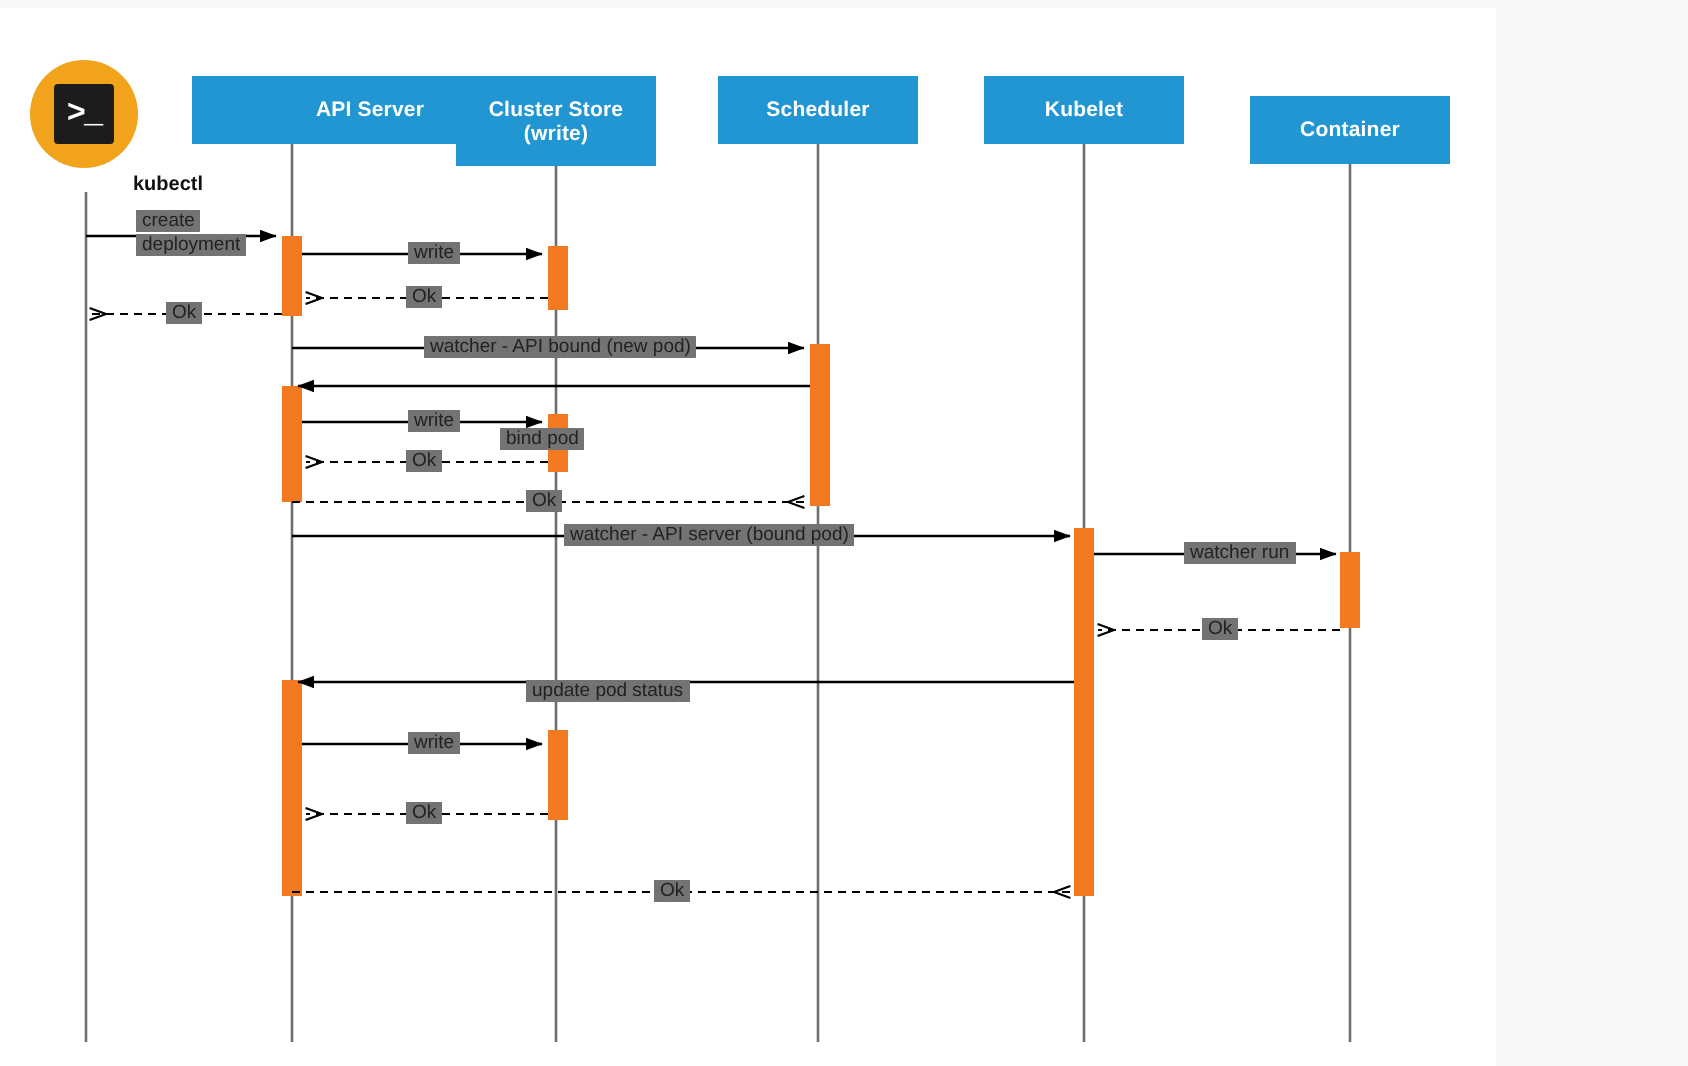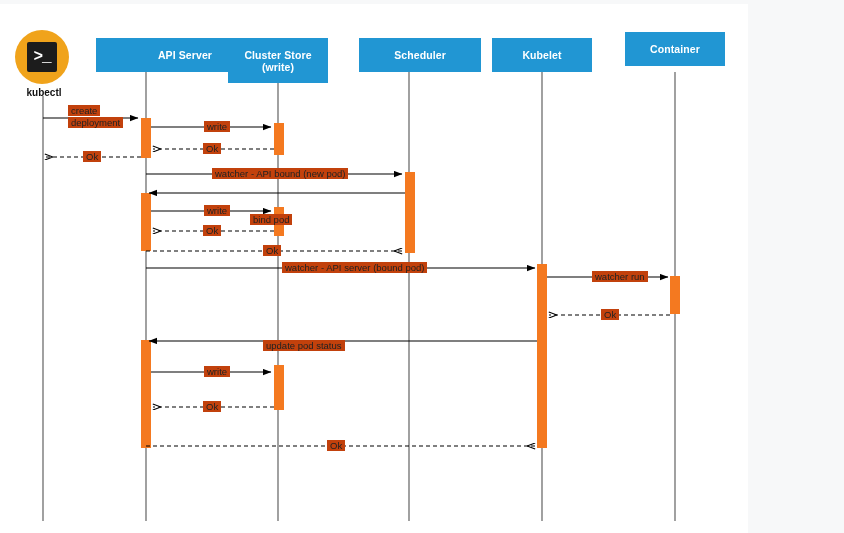--- a/index.html
+++ b/index.html
@@ -38,26 +38,26 @@
   .actor-icon .term{
     width:30px;height:30px;background:#1c1c1c;border-radius:2px;
     display:flex;align-items:center;justify-content:center;
     color:#ffffff;font-family:"Liberation Mono", monospace;
     font-size:16px;font-weight:bold;line-height:16px;
     letter-spacing:-1px;
   }
   .actor-label{
     position:absolute;
     font-size:10px;font-weight:bold;color:#111111;
-    text-align:center;width:90px;
+    text-align:center;width:90px;padding-left:40px;
   }
   .msg-label{
     position:absolute;
     font-size:9.5px;color:#222222;
-    background:#c2410c;
+    background:#737373;
     padding:0 3px;
     white-space:nowrap;
     line-height:11px;
   }
 </style>
 </head>
 <body>
 
 <div id="canvas">
 
@@ -166,29 +166,29 @@
 
   <div class="hdr-box" style="left:96px;top:38px;width:100px;height:34px;padding-left:39px;">
     <span>API Server</span>
   </div>
 
   <div class="hdr-box" style="left:228px;top:38px;width:100px;height:45px;flex-direction:column;">
     <span>Cluster Store</span>
     <span>(write)</span>
   </div>
 
-  <div class="hdr-box" style="left:359px;top:38px;width:122px;height:34px;">
+  <div class="hdr-box" style="left:359px;top:38px;width:100px;height:34px;">
     <span>Scheduler</span>
   </div>
 
   <div class="hdr-box" style="left:492px;top:38px;width:100px;height:34px;align-items:center;">
     <span>Kubelet</span>
   </div>
 
-  <div class="hdr-box" style="left:625px;top:32px;width:100px;height:34px;">
+  <div class="hdr-box" style="left:625px;top:48px;width:100px;height:34px;">
     <span>Container</span>
   </div>
 
   <div class="msg-label" style="left:68px;top:105px;">create</div>
   <div class="msg-label" style="left:68px;top:117px;text-align:right;">deployment</div>
 
   <div class="msg-label" style="left:204px;top:121px;">write</div>
 
   <div class="msg-label" style="left:203px;top:143px;">Ok</div>
 

